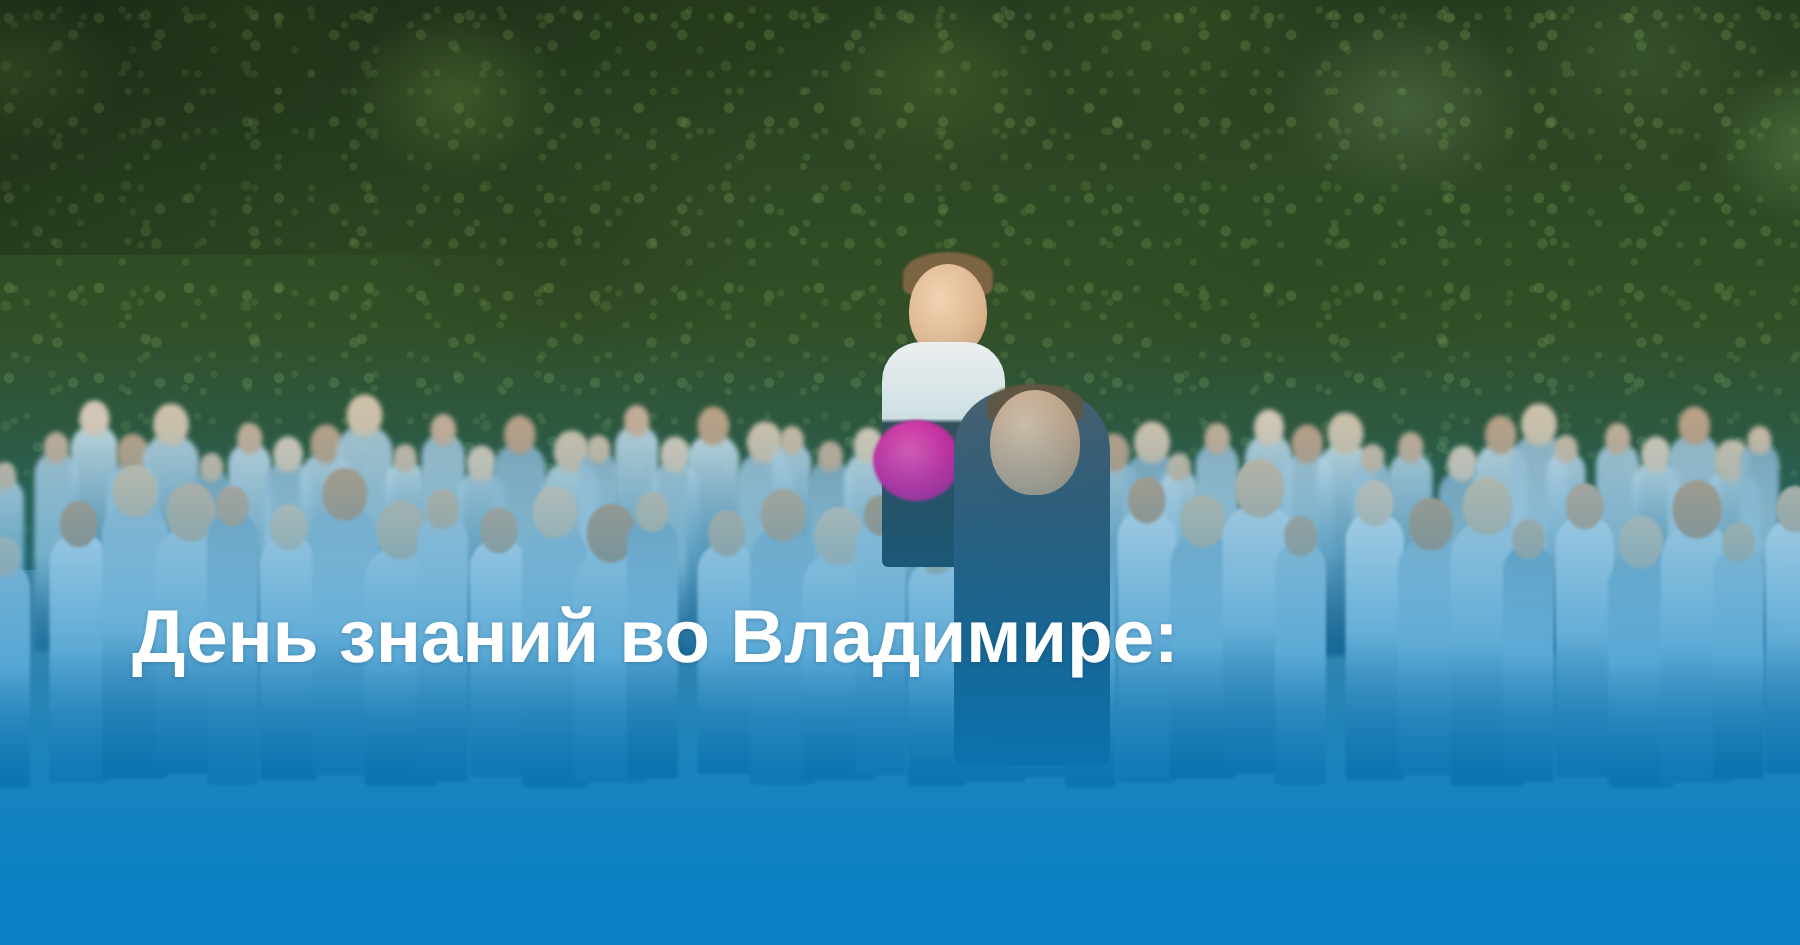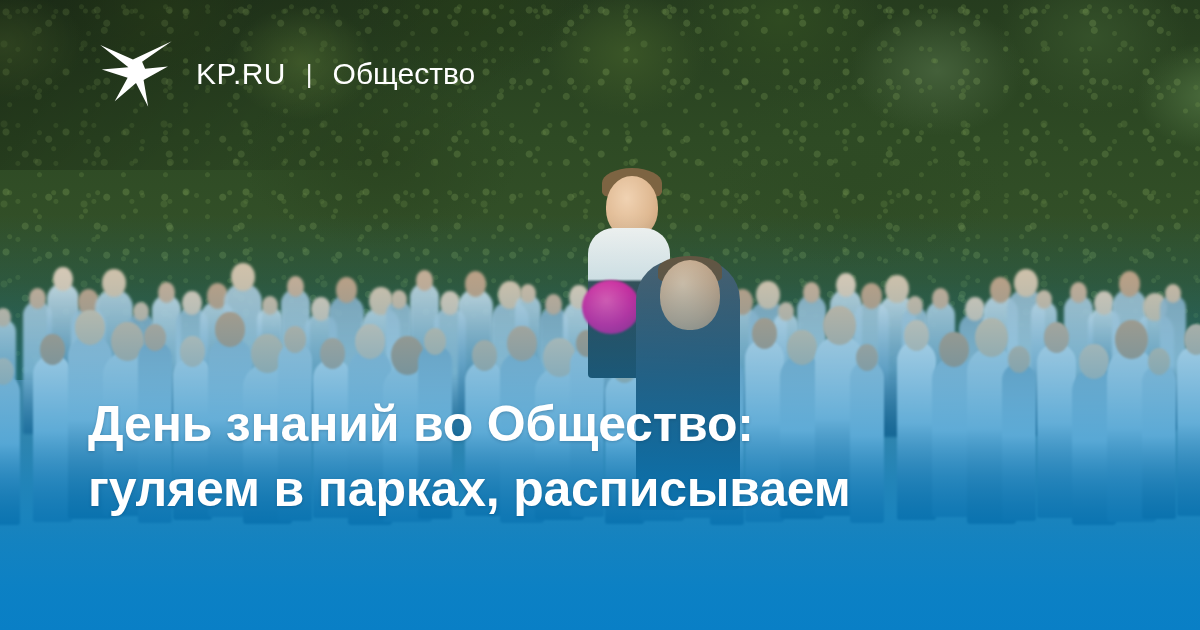--- a/index.html
+++ b/index.html
@@ -425,27 +425,18 @@
     <div class="hero-child-body"></div>
     <div class="hero-bouquet"></div>
     <div class="hero-man"></div>
     <div class="hero-man-hair"></div>
     <div class="hero-man-head"></div>
 
     <div class="blue-wash"></div>
     <div class="top-shade"></div>
   </div>
 
-  <div class="header">
-    <svg class="logo-bird" viewBox="0 0 100 100" aria-hidden="true">
-      <path fill="#ffffff" d="M97 7 L58 34 L62 43 L92 40 L60 58 L66 93 L50 62 L22 86 L39 55 L5 44 L40 41 L3 12 L46 31 Z"></path>
-    </svg>
-    <span class="brand">KP.RU</span>
-    <span class="brand-sep">|</span>
-    <span class="section">Общество</span>
-  </div>
 
   <h1 class="headline">
-    <span class="ln">День знаний во Общество:</span>
-    <span class="ln">гуляем в парках, расписываем</span>
+    <span class="ln">День знаний во Владимире:</span>
   </h1>
 
 </div>
 
 </body></html>

